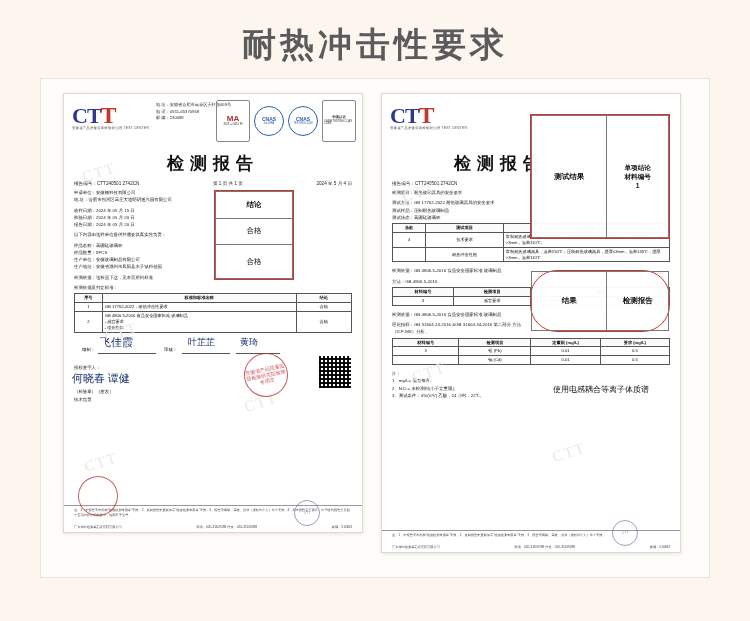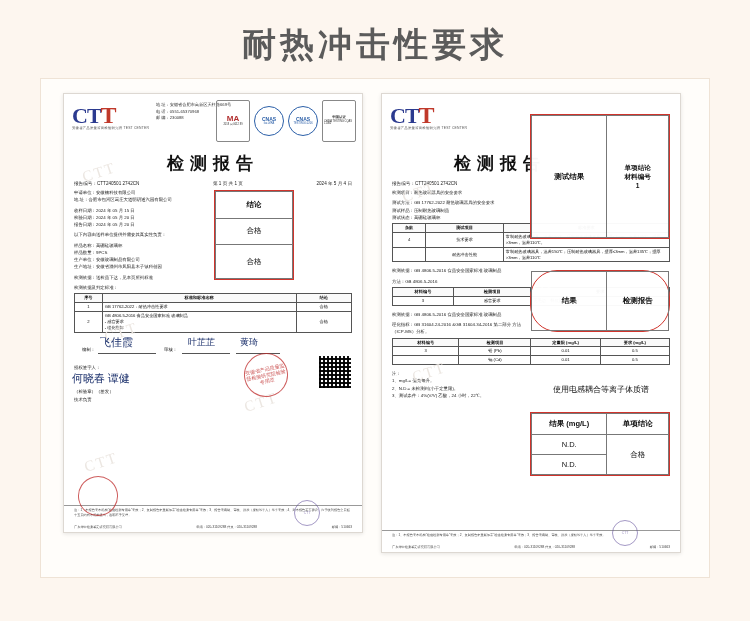--- a/index.html
+++ b/index.html
@@ -427,37 +427,20 @@
             <tr>
           <th style="width:55%">结果</th>
           <th style="width:45%">检测报告</th>
         </tr>
       </tbody>
         </table>
     </div>
 
     <div class="hl-note" style="left:148px; top:290px; width:142px;">使用电感耦合等离子体质谱</div>
 
-    <div class="hl" style="left:148px; top:318px; width:140px; height:64px;">
-      <table>
-        <tbody>
-            <tr>
-          <th style="width:55%">结果 (mg/L)</th>
-          <th style="width:45%">单项结论</th>
-        </tr>
-        <tr>
-          <td>N.D.</td>
-          <td rowspan="2">合格</td>
-        </tr>
-        <tr>
-          <td>N.D.</td>
-        </tr>
-      </tbody>
-        </table>
-    </div>
 
     <div class="footer-note">注：1、本报告无本机构“检验检测专用章”无效；2、复制报告未重新加盖“检验检测专用章”无效；3、报告无编制、审核、批准（授权签字人）签字无效。</div>
     <div class="footer-addr">
       <span>广东华中检测鉴定研究院有限公司</span>
       <span>电话：020-31109288   传真：020-31109288</span>
       <span>邮编：510663</span>
     </div>
     <div class="footer-emb">CTT</div>
   </div>
 

